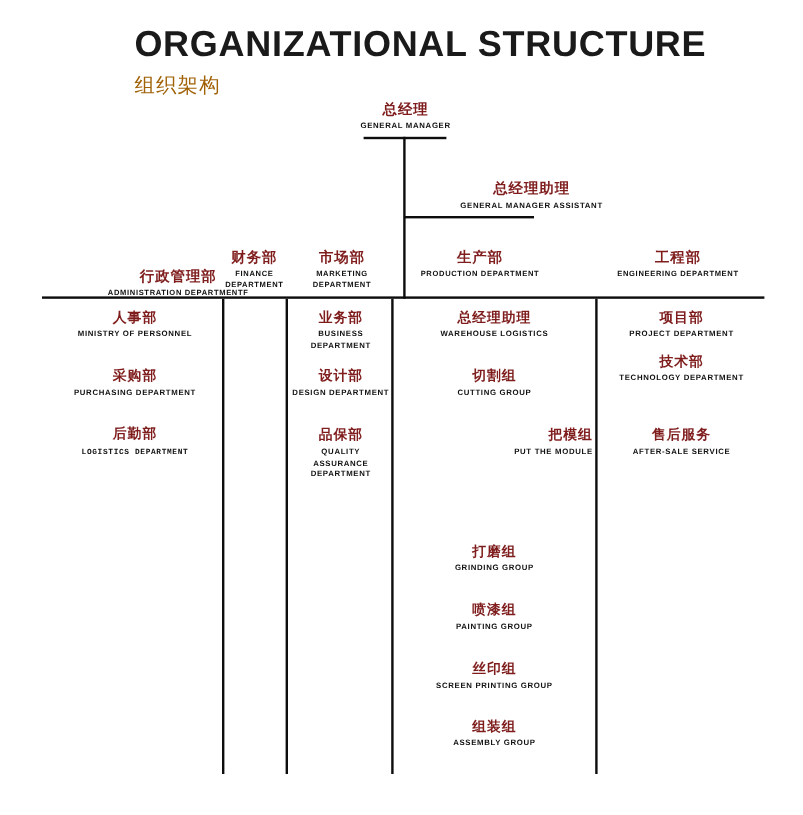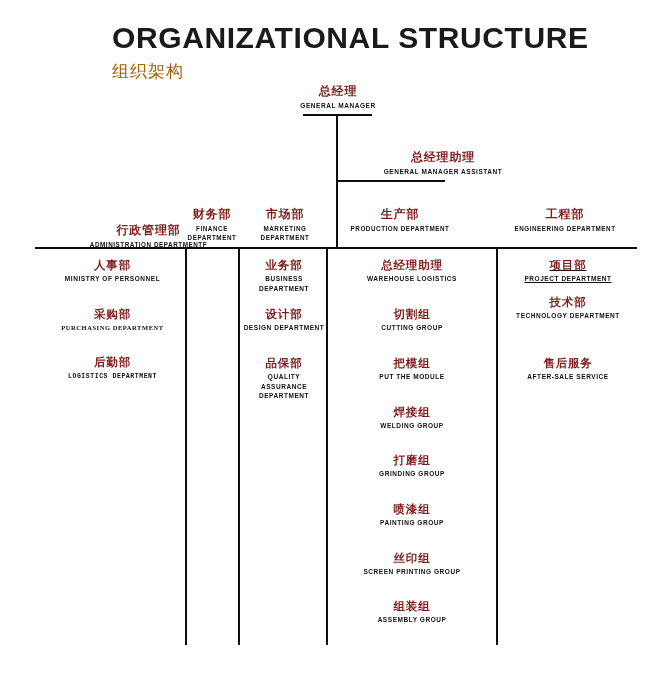--- a/index.html
+++ b/index.html
@@ -146,21 +146,21 @@
 
   <div class="vline" style="left:185px; top:249px; width:2px; height:396px;"></div>
   <div class="vline" style="left:238px; top:249px; width:2px; height:396px;"></div>
   <div class="vline" style="left:326px; top:249px; width:2.4px; height:396px;"></div>
   <div class="vline" style="left:496px; top:249px; width:2.2px; height:396px;"></div>
 
   <div class="node" style="left:45px; top:258px; width:135px;">
     <div class="cn">人事部</div>
     <div class="en">MINISTRY OF PERSONNEL</div>
   </div>
-  <div class="node" style="left:45px; top:307px; width:135px;font-family:Liberation Serif, serif;">
+  <div class="node" style="left:45px; top:307px; width:135px;">
     <div class="cn">采购部</div>
     <div class="en">PURCHASING DEPARTMENT</div>
   </div>
   <div class="node" style="left:45px; top:356px; width:135px;font-family:Liberation Mono, monospace;">
     <div class="cn">后勤部</div>
     <div class="en">LOGISTICS DEPARTMENT</div>
   </div>
 
   <div class="node" style="left:242px; top:258px; width:84px;">
     <div class="cn">业务部</div>
@@ -176,46 +176,42 @@
   </div>
 
   <div class="node" style="left:330px; top:258px; width:164px;">
     <div class="cn">总经理助理</div>
     <div class="en">WAREHOUSE LOGISTICS</div>
   </div>
   <div class="node" style="left:330px; top:307px; width:164px;">
     <div class="cn">切割组</div>
     <div class="en">CUTTING GROUP</div>
   </div>
-  <div class="node" style="left:330px; top:356px; width:164px;">
+  <div class="node" style="left:330px; top:356px; width:164px;text-align:right;">
     <div class="cn">把模组</div>
     <div class="en">PUT THE MODULE</div>
-  </div>
-  <div class="node" style="left:330px; top:405px; width:164px;">
-    <div class="cn">焊接组</div>
-    <div class="en">WELDING GROUP</div>
   </div>
   <div class="node" style="left:330px; top:502px; width:164px;">
     <div class="cn">喷漆组</div>
     <div class="en">PAINTING GROUP</div>
   </div>
   <div class="node" style="left:330px; top:453px; width:164px;">
     <div class="cn">打磨组</div>
     <div class="en">GRINDING GROUP</div>
   </div>
   <div class="node" style="left:330px; top:551px; width:164px;">
     <div class="cn">丝印组</div>
     <div class="en">SCREEN PRINTING GROUP</div>
   </div>
   <div class="node" style="left:330px; top:599px; width:164px;">
     <div class="cn">组装组</div>
     <div class="en">ASSEMBLY GROUP</div>
   </div>
 
-  <div class="node" style="left:500px; top:258px; width:136px;text-decoration:underline;">
+  <div class="node" style="left:500px; top:258px; width:136px;">
     <div class="cn">项目部</div>
     <div class="en">PROJECT DEPARTMENT</div>
   </div>
   <div class="node" style="left:500px; top:295px; width:136px;">
     <div class="cn">技术部</div>
     <div class="en">TECHNOLOGY DEPARTMENT</div>
   </div>
   <div class="node" style="left:500px; top:356px; width:136px;">
     <div class="cn">售后服务</div>
     <div class="en">AFTER-SALE SERVICE</div>

